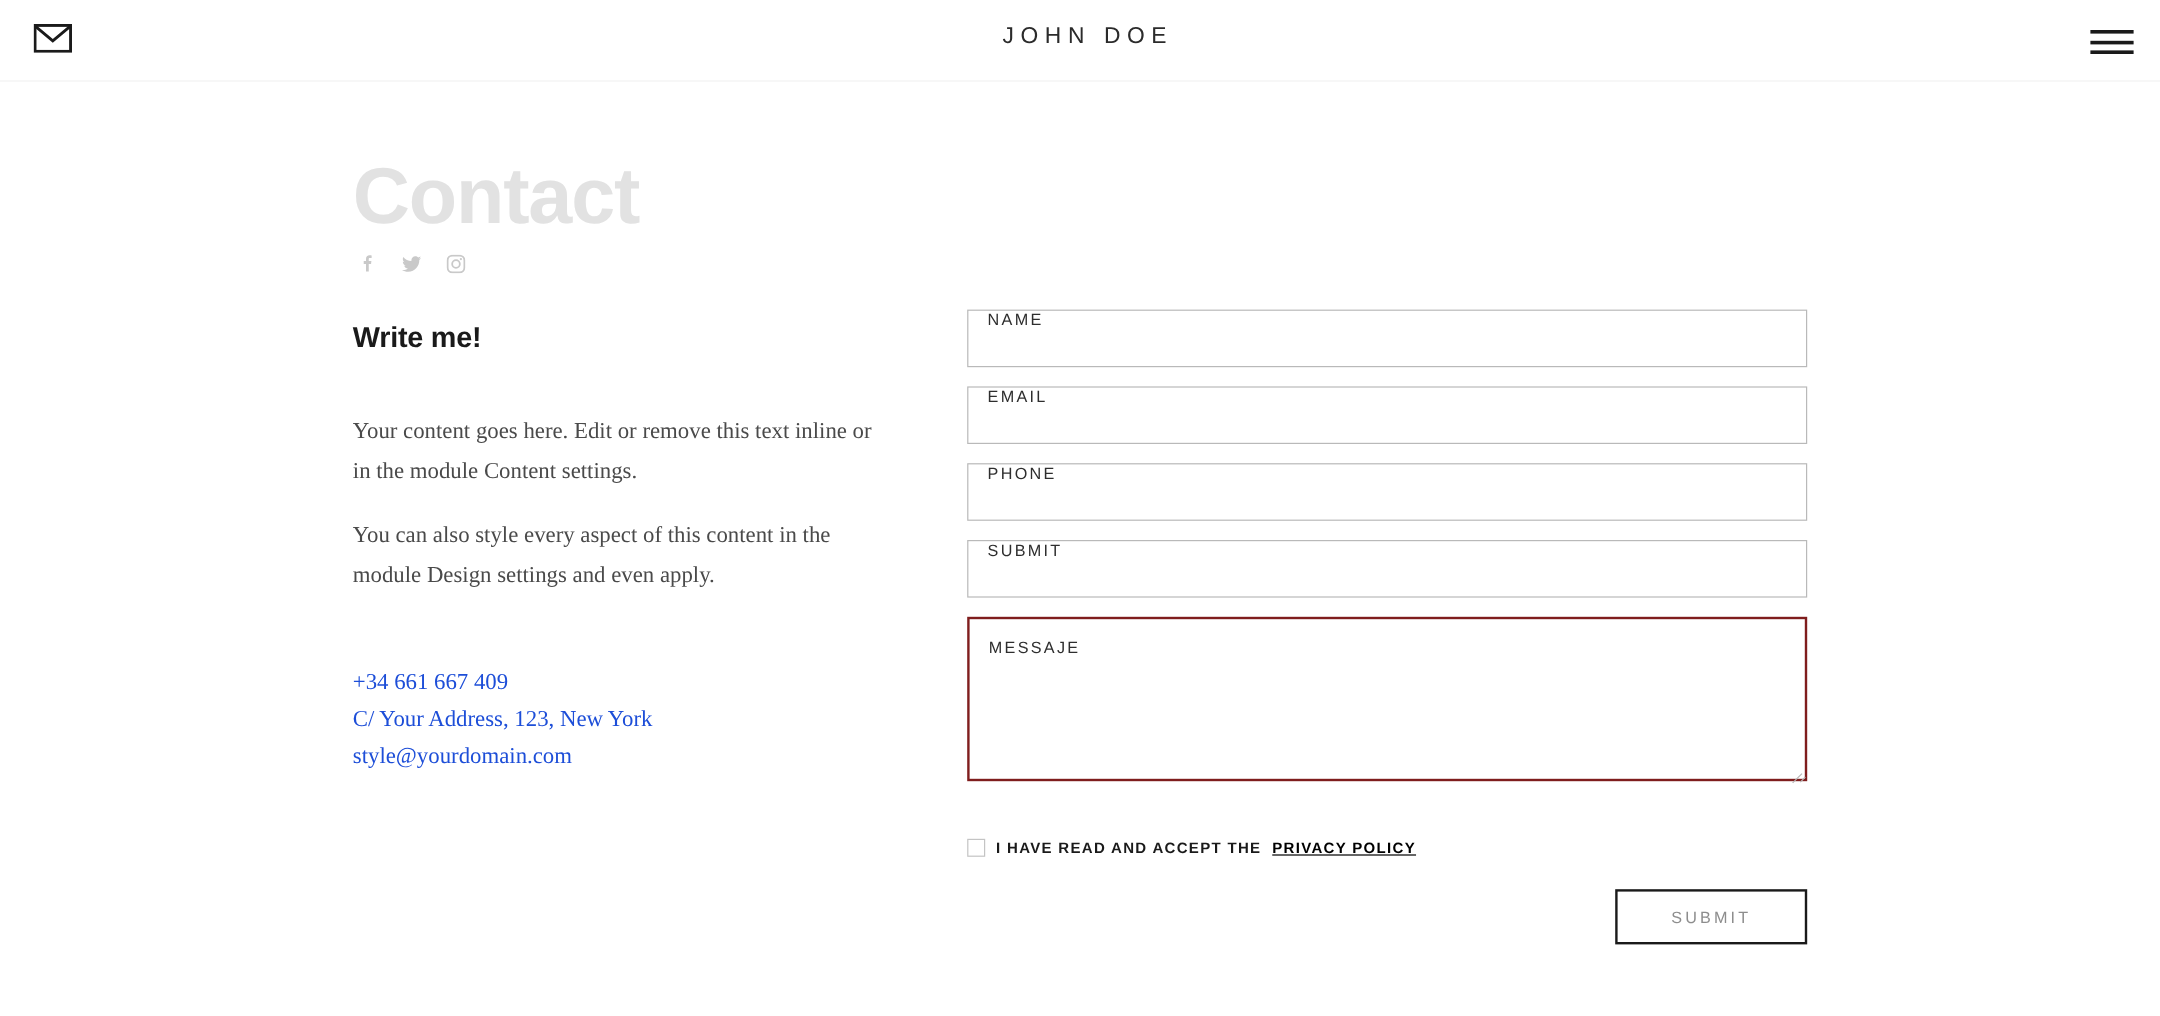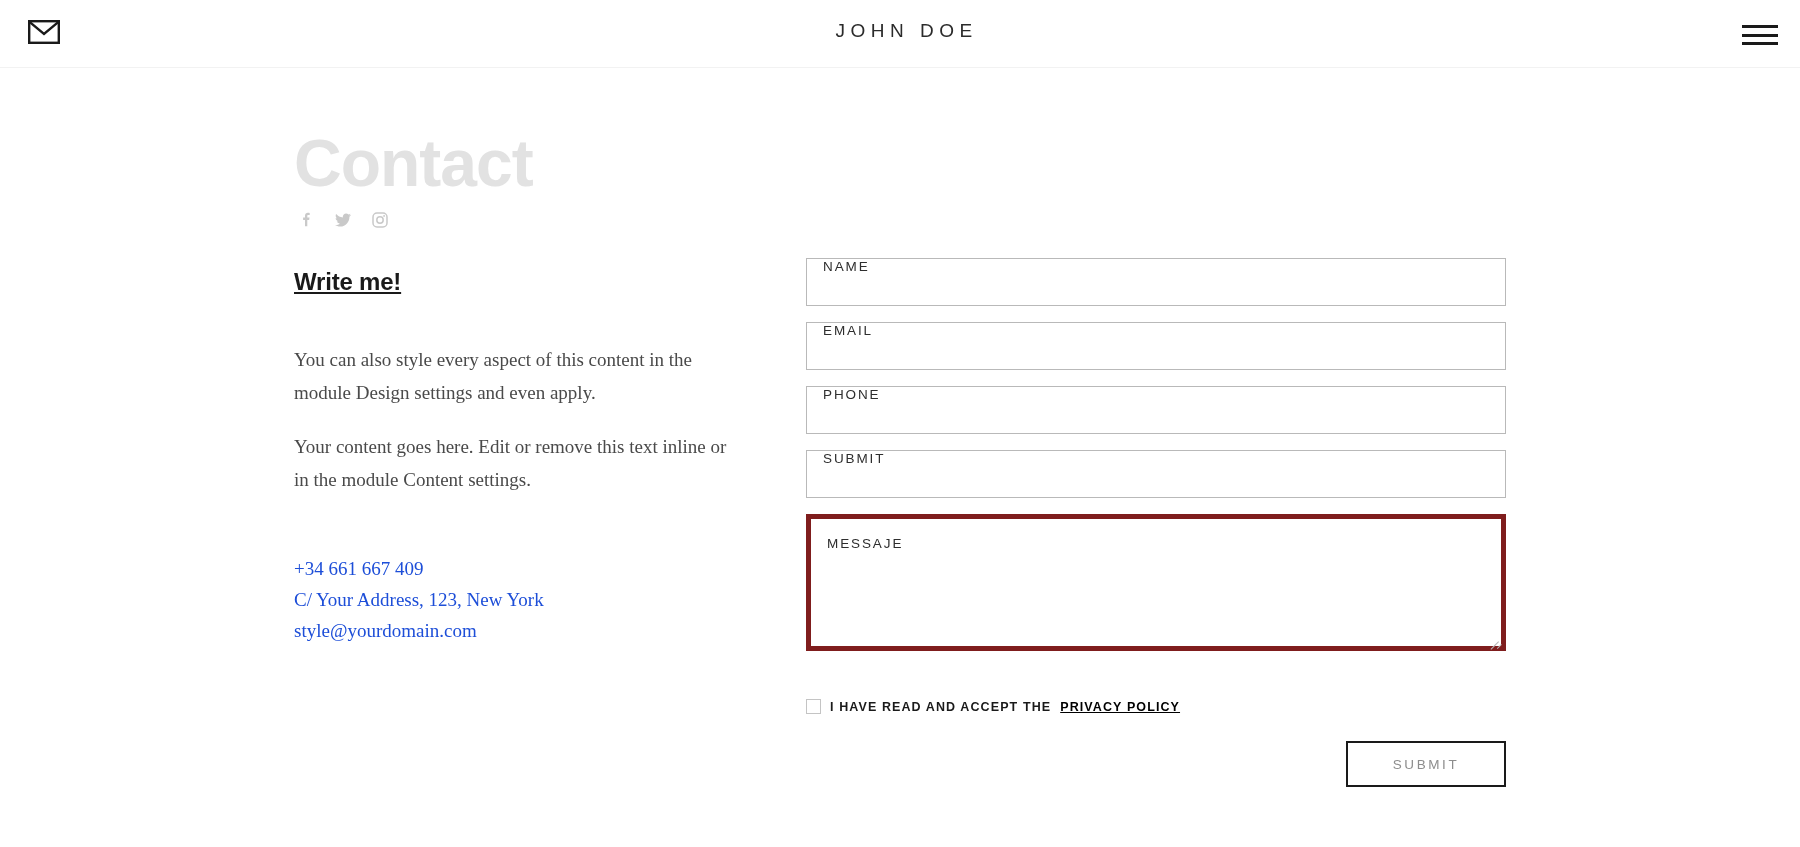--- a/index.html
+++ b/index.html
@@ -97,21 +97,20 @@
   }
   .social-icon svg { display: block; fill: currentColor; }
 
   .write-me {
     font-size: 24px;
     font-weight: 700;
     color: #1a1a1a;
     margin: 0 0 48px 0;
     letter-spacing: -0.2px;
     font-family: "Liberation Sans", sans-serif;
-    text-decoration: underline;
   }
 
   .body-para {
     font-family: "Liberation Serif", serif;
     font-size: 19px;
     line-height: 1.72;
     color: #4a4a4a;
     margin: 0 0 22px 0;
     max-width: 440px;
   }
@@ -145,21 +144,21 @@
   }
   .form-field .ph {
     font-size: 13.5px;
     letter-spacing: 1.9px;
     color: #2e2e2e;
     font-family: "Liberation Sans", sans-serif;
   }
   .form-textarea {
     width: 700px;
     height: 137px;
-    border: 5px solid #7f1d1d;
+    border: 2px solid #7f1d1d;
     background: #ffffff;
     margin-bottom: 16px;
     padding: 15px 16px;
     position: relative;
     cursor: text;
   }
   .form-textarea .ph {
     font-size: 13.5px;
     letter-spacing: 1.9px;
     color: #2e2e2e;
@@ -282,22 +281,22 @@
         <svg viewBox="0 0 16 16" width="16" height="16" aria-hidden="true">
           <rect x="1" y="1" width="14" height="14" rx="4" ry="4" fill="none" stroke="currentColor" stroke-width="1.5"></rect>
           <circle cx="8" cy="8" r="3.2" fill="none" stroke="currentColor" stroke-width="1.5"></circle>
           <circle cx="12.1" cy="3.9" r="0.95"></circle>
         </svg>
       </span>
     </div>
 
     <h2 class="write-me">Write me!</h2>
 
+    <p class="body-para">Your content goes here. Edit or remove this text inline or in the module Content settings.</p>
     <p class="body-para">You can also style every aspect of this content in the module Design settings and even apply.</p>
-    <p class="body-para">Your content goes here. Edit or remove this text inline or in the module Content settings.</p>
 
     <div class="contact-details">
       <div>+34 661 667 409</div>
       <div>C/ Your Address, 123, New York</div>
       <div>style@yourdomain.com</div>
     </div>
 
   </div>
 
   <form class="form-col">

